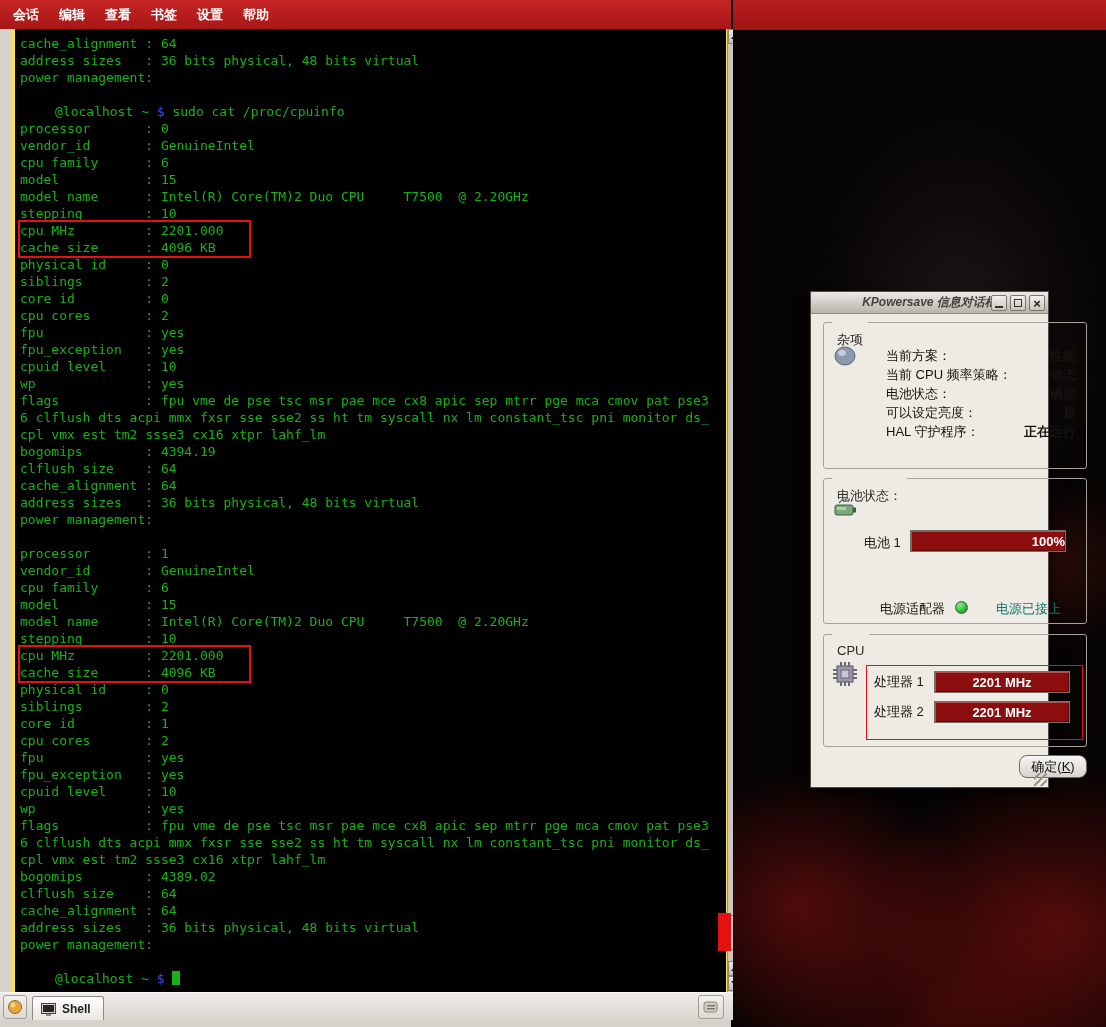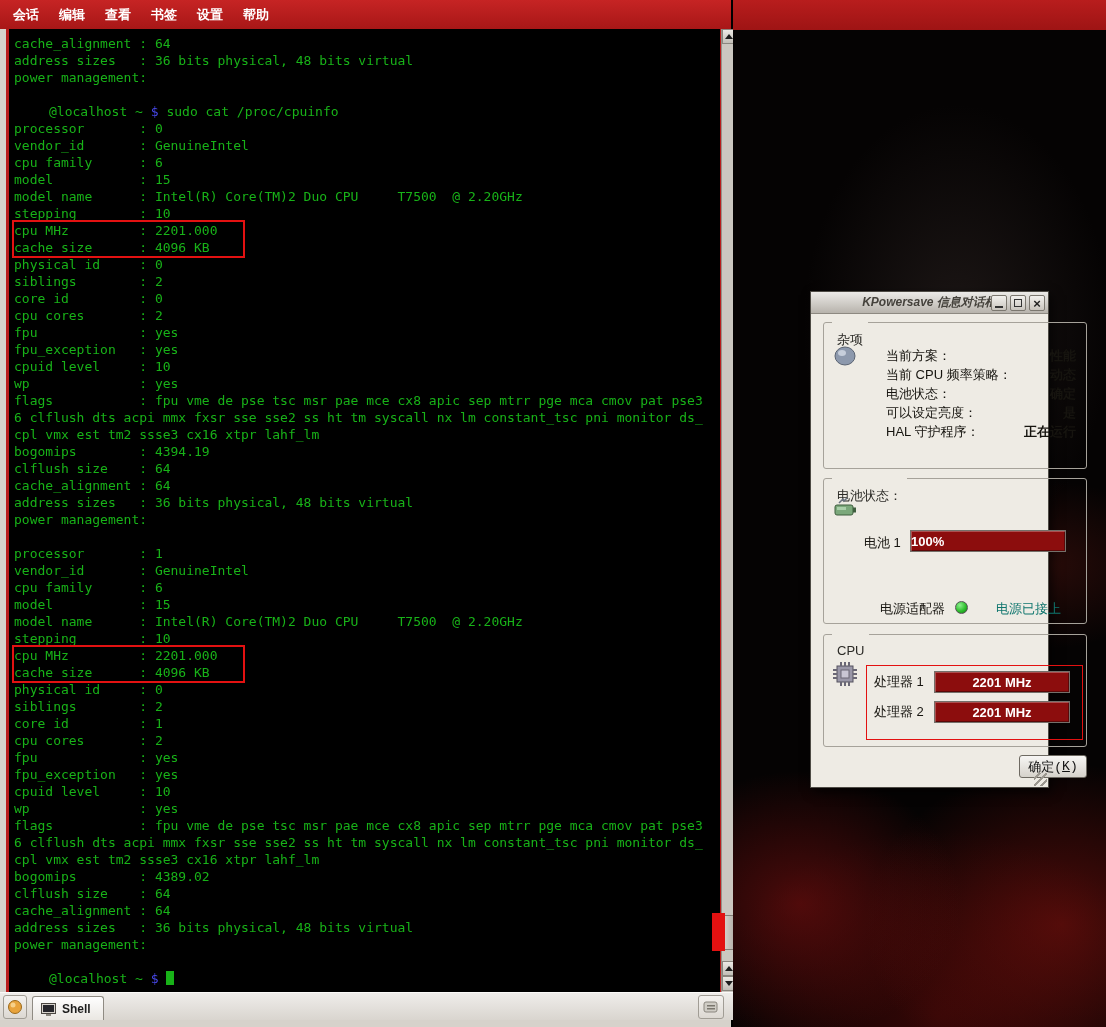--- a/index.html
+++ b/index.html
@@ -4,21 +4,21 @@
 <style>
 *{margin:0;padding:0;box-sizing:border-box}
 html,body{width:1106px;height:1027px}
 body{position:relative;overflow:hidden;background:#000;font-family:"Liberation Sans","DejaVu Sans",sans-serif}
 
 
 .terminal-window{position:absolute;left:0;top:0;width:731px;height:1027px;background:#d6d2cb;border-right:1px solid #8f8b84}
 .menubar{position:absolute;left:0;top:0;width:731px;height:29px;background:linear-gradient(var(--menubar-red),#a81717);display:flex;align-items:center;padding:8px 3px}
 .menu-item{color:#fff;font-weight:bold;font-size:13px;padding:5px 10px;cursor:default}
 
-.term-main{position:absolute;left:6px;top:29px;width:731px;height:963px;background:#b91c1c}
+.term-main{position:absolute;left:12px;top:29px;width:731px;height:963px;background:#fde047}
 .term-content{position:absolute;left:3px;top:0;width:711px;height:963px;background:var(--terminal-bg);padding:6px 0 0 5px;font-family:"DejaVu Sans Mono","Liberation Mono",monospace;font-size:13px;line-height:17px;color:var(--terminal-text);white-space:pre;overflow:hidden}
 .tline{height:17px}
 .hl-group{outline:2px solid var(--annotation-red);width:229px}
 .umask{display:inline-block;width:35px}
 .tdollar{color:var(--prompt-dollar)}
 .tcursor{display:inline-block;width:8px;height:14px;background:var(--terminal-text);vertical-align:-2px}
 
 .term-scrollbar{position:absolute;left:715px;top:0;width:14px;height:963px;background:#cbc7c0;border-left:1px solid #96928a}
 .sb-btn{position:absolute;left:0;width:13px;height:15px;background:linear-gradient(#ece9e4,#c2beb7);border:1px solid #8a867e;display:flex;align-items:center;justify-content:center}
 .sb-up1{top:0}
@@ -63,35 +63,35 @@
 #grp-battery{top:186px;width:264px;height:146px}
 #grp-cpu{top:342px;width:264px;height:113px}
 
 .misc-icon{position:absolute;left:10px;top:22px}
 .misc-rows{position:absolute;left:62px;top:23px;right:10px}
 .mrow{display:flex;justify-content:space-between;height:19px;align-items:center;font-size:13px;color:#16140f}
 .mvalue{font-weight:bold}
 
 .batt-icon{position:absolute;left:9px;top:18px}
 .batt-label{position:absolute;left:40px;top:55px;font-size:13px;color:#16140f}
-.batt-bar{position:absolute;left:86px;top:51px;width:156px;height:22px;background:var(--bar-red);border:1px solid #74706a;box-shadow:inset 1px 1px 0 rgba(255,255,255,.28), inset -1px -1px 0 rgba(0,0,0,.35);display:flex;align-items:center;justify-content:flex-start}
+.batt-bar{position:absolute;left:86px;top:51px;width:156px;height:22px;background:var(--bar-red);border:1px solid #74706a;box-shadow:inset 1px 1px 0 rgba(255,255,255,.28), inset -1px -1px 0 rgba(0,0,0,.35);display:flex;align-items:center;justify-content:flex-end}
 .batt-bar span{color:#fff;font-weight:bold;font-size:13px}
 .adapter-label{position:absolute;left:56px;top:121px;font-size:13px;color:#16140f}
 .adapter-led{position:absolute;left:131px;top:122px;width:13px;height:13px;border-radius:50%;background:radial-gradient(circle at 35% 30%, #8df08d, var(--led-green) 55%, #117a11);border:1px solid #555}
 .adapter-status{position:absolute;left:172px;top:121px;font-size:13px;color:#0f766e}
 
 .cpu-icon{position:absolute;left:8px;top:26px}
 .cpu-annotation{position:absolute;left:42px;top:30px;width:217px;height:75px;border:1px solid var(--annotation-red)}
 .cpu-rows{position:absolute;left:50px;top:36px}
 .cpurow{display:flex;align-items:center;height:22px;margin-bottom:8px}
 .cpulabel{width:60px;font-size:13px;color:#16140f}
 .cpubar{width:136px;height:22px;background:var(--bar-red);border:1px solid #74706a;box-shadow:inset 1px 1px 0 rgba(255,255,255,.28), inset -1px -1px 0 rgba(0,0,0,.35);display:flex;align-items:center;justify-content:center}
 .cpuval{color:#fff;font-weight:bold;font-size:13px}
 
-.ok-btn{position:absolute;left:208px;top:463px;width:68px;height:23px;background:linear-gradient(#f7f6f4,#d6d2cb);border:1px solid #6e6a62;border-radius:3px;font-size:13px;color:#111;display:flex;align-items:center;justify-content:center;font-family:Liberation Mono, monospace;cursor:default}
+.ok-btn{position:absolute;left:208px;top:463px;width:68px;height:23px;background:linear-gradient(#f7f6f4,#d6d2cb);border:1px solid #6e6a62;border-radius:8px;font-size:13px;color:#111;display:flex;align-items:center;justify-content:center;font-family:Liberation Sans, sans-serif;cursor:default}
 .ok-btn .u{text-decoration:underline}
 .resize-grip{position:absolute;right:1px;bottom:1px;width:13px;height:13px;
  background:repeating-linear-gradient(135deg, transparent 0 3px, #9b978f 3px 5px)}
 </style>
 </head>
 <body>
 
 <div class="terminal-window">
   <div class="menubar">
       <div class="menu-item">会话</div>

